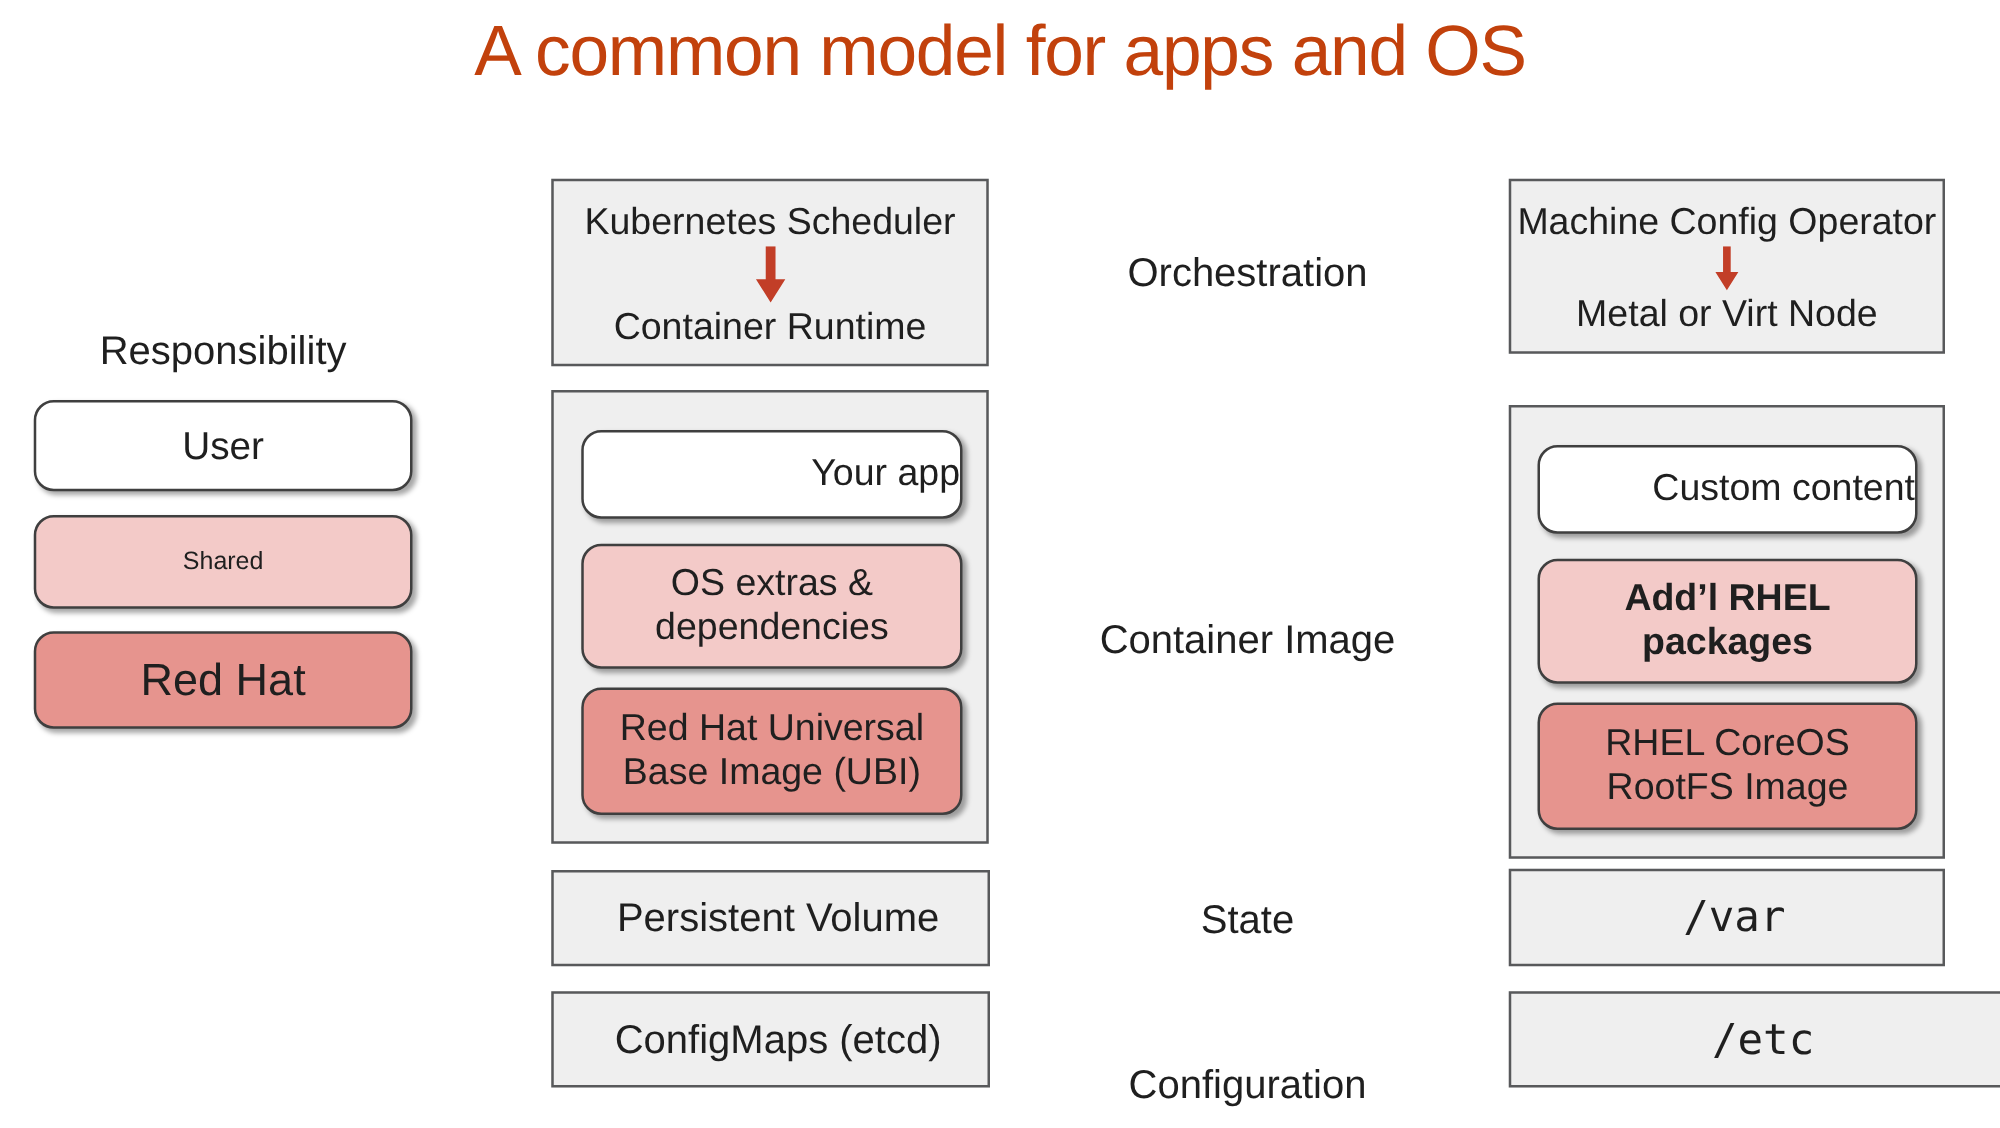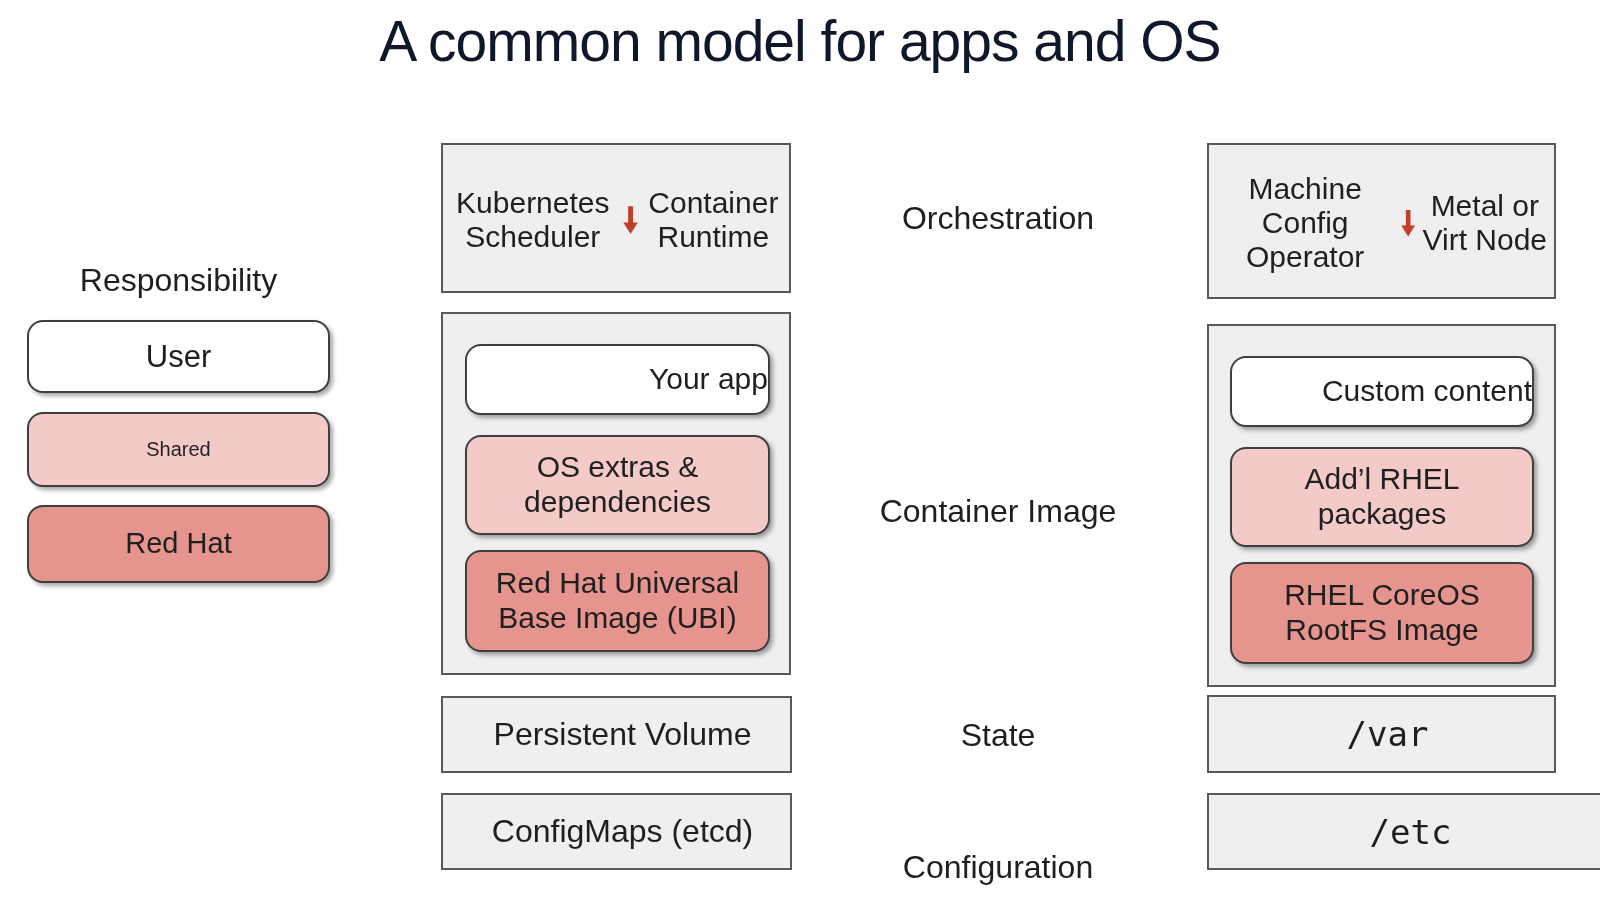--- a/index.html
+++ b/index.html
@@ -2,21 +2,21 @@
 <html><head>
 <meta charset="utf-8">
 <style>
   html,body{margin:0;padding:0;background:#ffffff;}
   .canvas{
     position:relative;width:1600px;height:902px;background:#ffffff;overflow:hidden;
     font-family:"Liberation Sans",sans-serif;color:#1f1f1f;
   }
   .slide-title{
     position:absolute;left:0;top:8px;width:100%;margin:0;
-    text-align:center;font-size:57px;font-weight:400;letter-spacing:-1px;color:#0f172a;
+    text-align:center;font-size:57px;font-weight:400;letter-spacing:-1px;color:#c2410c;
   }
   
   .graybox{
     position:absolute;background:#efefef;border:2px solid #58595b;box-sizing:border-box;
     display:flex;align-items:center;justify-content:center;text-align:center;
   }
   .pill{
     position:absolute;box-sizing:border-box;border:2px solid #3f3f3f;border-radius:16px;
     box-shadow:3px 3px 4px rgba(0,0,0,.35);
     display:flex;align-items:center;justify-content:center;text-align:center;
@@ -25,37 +25,37 @@
   .lvl-user{background:#ffffff;}
   .lvl-shared{background:#f3cac8;}
   .lvl-redhat{background:#e6948e;}
   
   .legend-heading{
     position:absolute;left:27px;top:262px;width:303px;
     text-align:center;font-size:32px;
   }
   .legend-user  {left:27px;top:320px;width:303px;height:73px;font-size:31px;}
   .legend-shared{left:27px;top:412px;width:303px;height:75px;font-size:20px;}
-  .legend-redhat{left:27px;top:505px;width:303px;height:78px;font-size:29px;}
+  .legend-redhat{left:27px;top:505px;width:303px;height:78px;font-size:36px;}
   
   .orchbox{
-    flex-direction:row;justify-content:space-between;
+    flex-direction:column;justify-content:space-between;
     padding:16px 0 12px 0;font-size:30px;
   }
   .apps-orch{left:441px;top:143px;width:350px;height:150px;}
-  .os-orch  {left:1207px;top:143px;width:349px;height:156px;}
+  .os-orch  {left:1207px;top:143px;width:349px;height:140px;}
   .down-arrow{display:block;margin:2px auto;}
   
   .apps-stack{left:441px;top:312px;width:350px;height:363px;}
   .os-stack  {left:1207px;top:324px;width:349px;height:363px;}
   .stack-item-1{left:22px;top:30px;width:305px;height:71px;justify-content:flex-end;}
   .stack-item-2{left:22px;top:121px;width:305px;height:100px;}
   .stack-item-3{left:22px;top:236px;width:305px;height:102px;}
   .os-stack .stack-item-1{left:21px;width:304px;}
-  .os-stack .stack-item-2{left:21px;width:304px;}
+  .os-stack .stack-item-2{left:21px;width:304px;font-weight:bold;}
   .os-stack .stack-item-3{left:21px;width:304px;}
   
   .rowbox{font-size:32px;padding-left:12px;}
   .apps-state {left:441px;top:696px;width:351px;height:77px;}
   .apps-config{left:441px;top:793px;width:351px;height:77px;}
   .os-state   {left:1207px;top:695px;width:349px;height:78px;}
   .os-config  {left:1207px;top:793px;width:395px;height:77px;}
   .mono{font-family:"DejaVu Sans Mono","Liberation Mono",monospace;font-size:34px;}
   
   .rowlabel{

